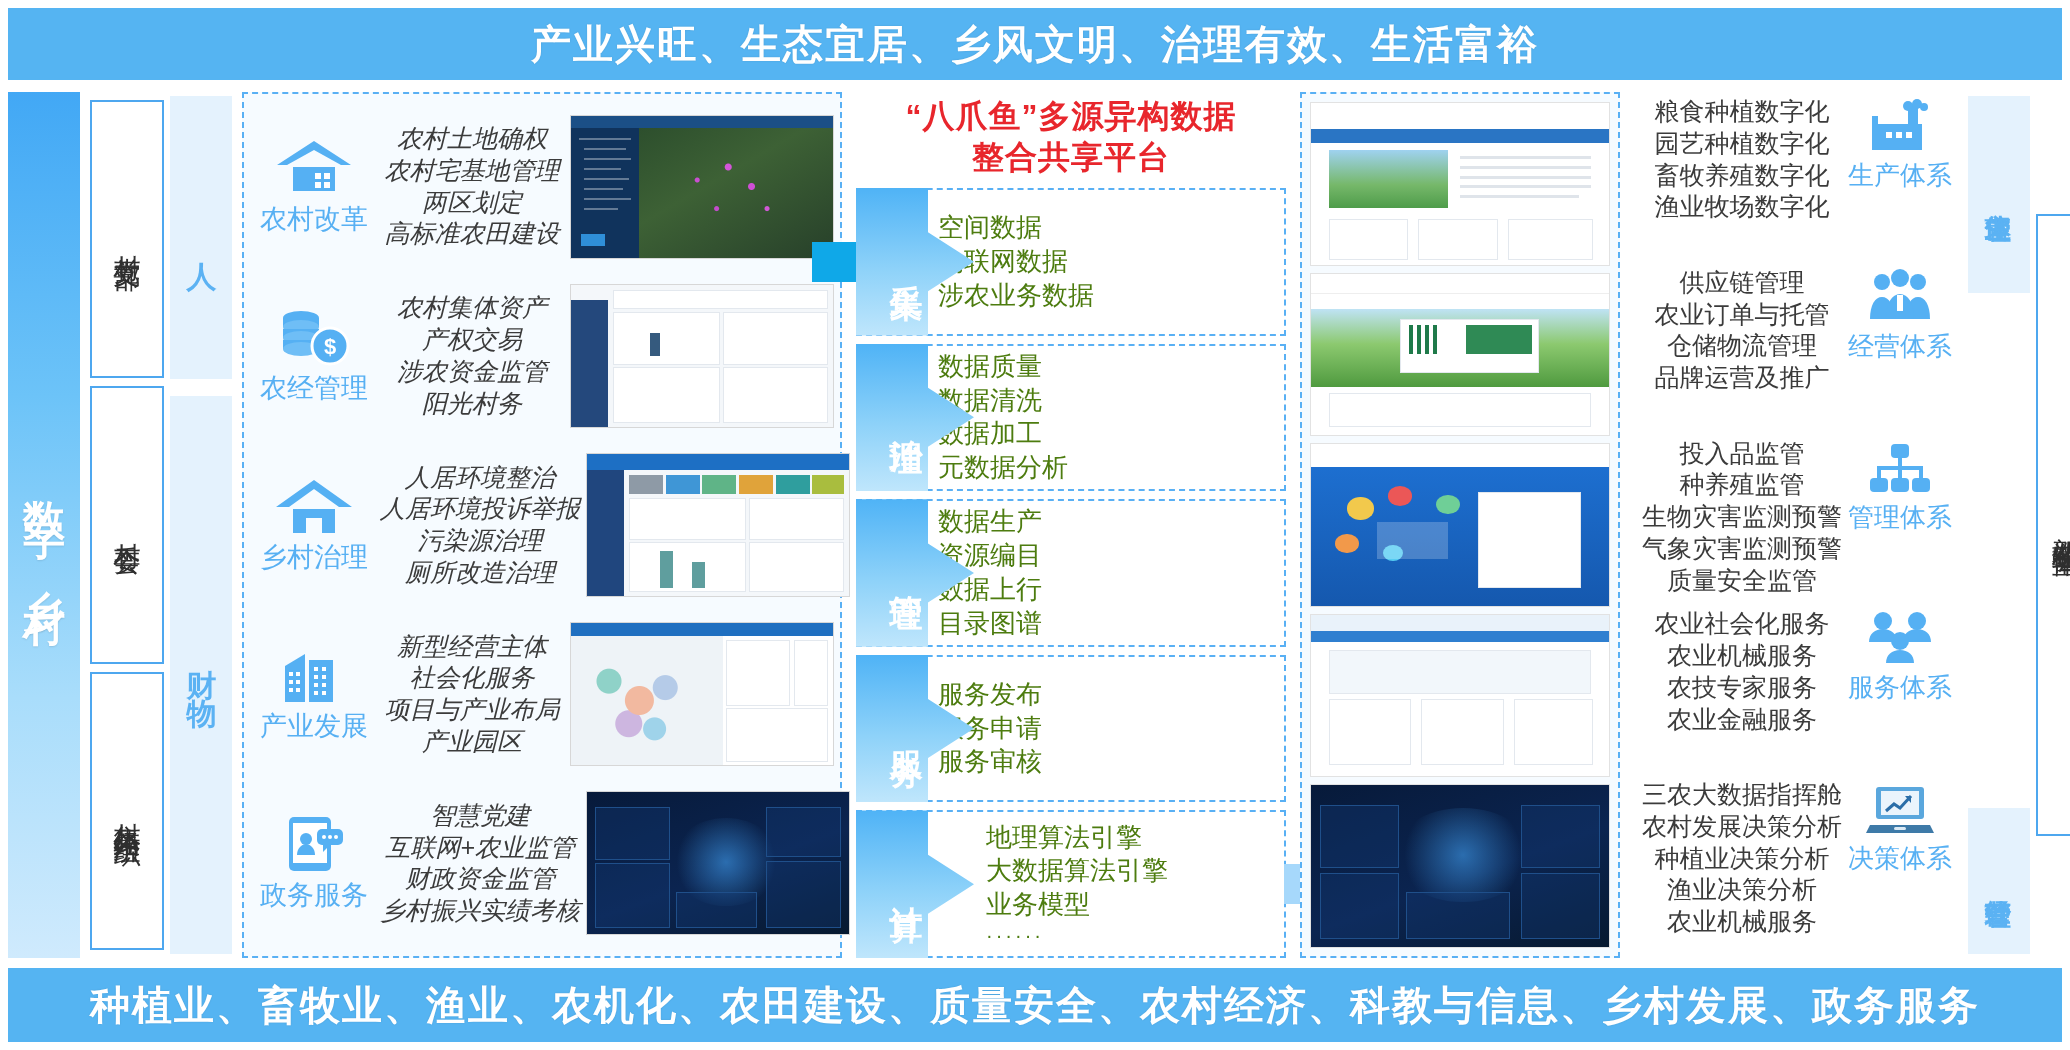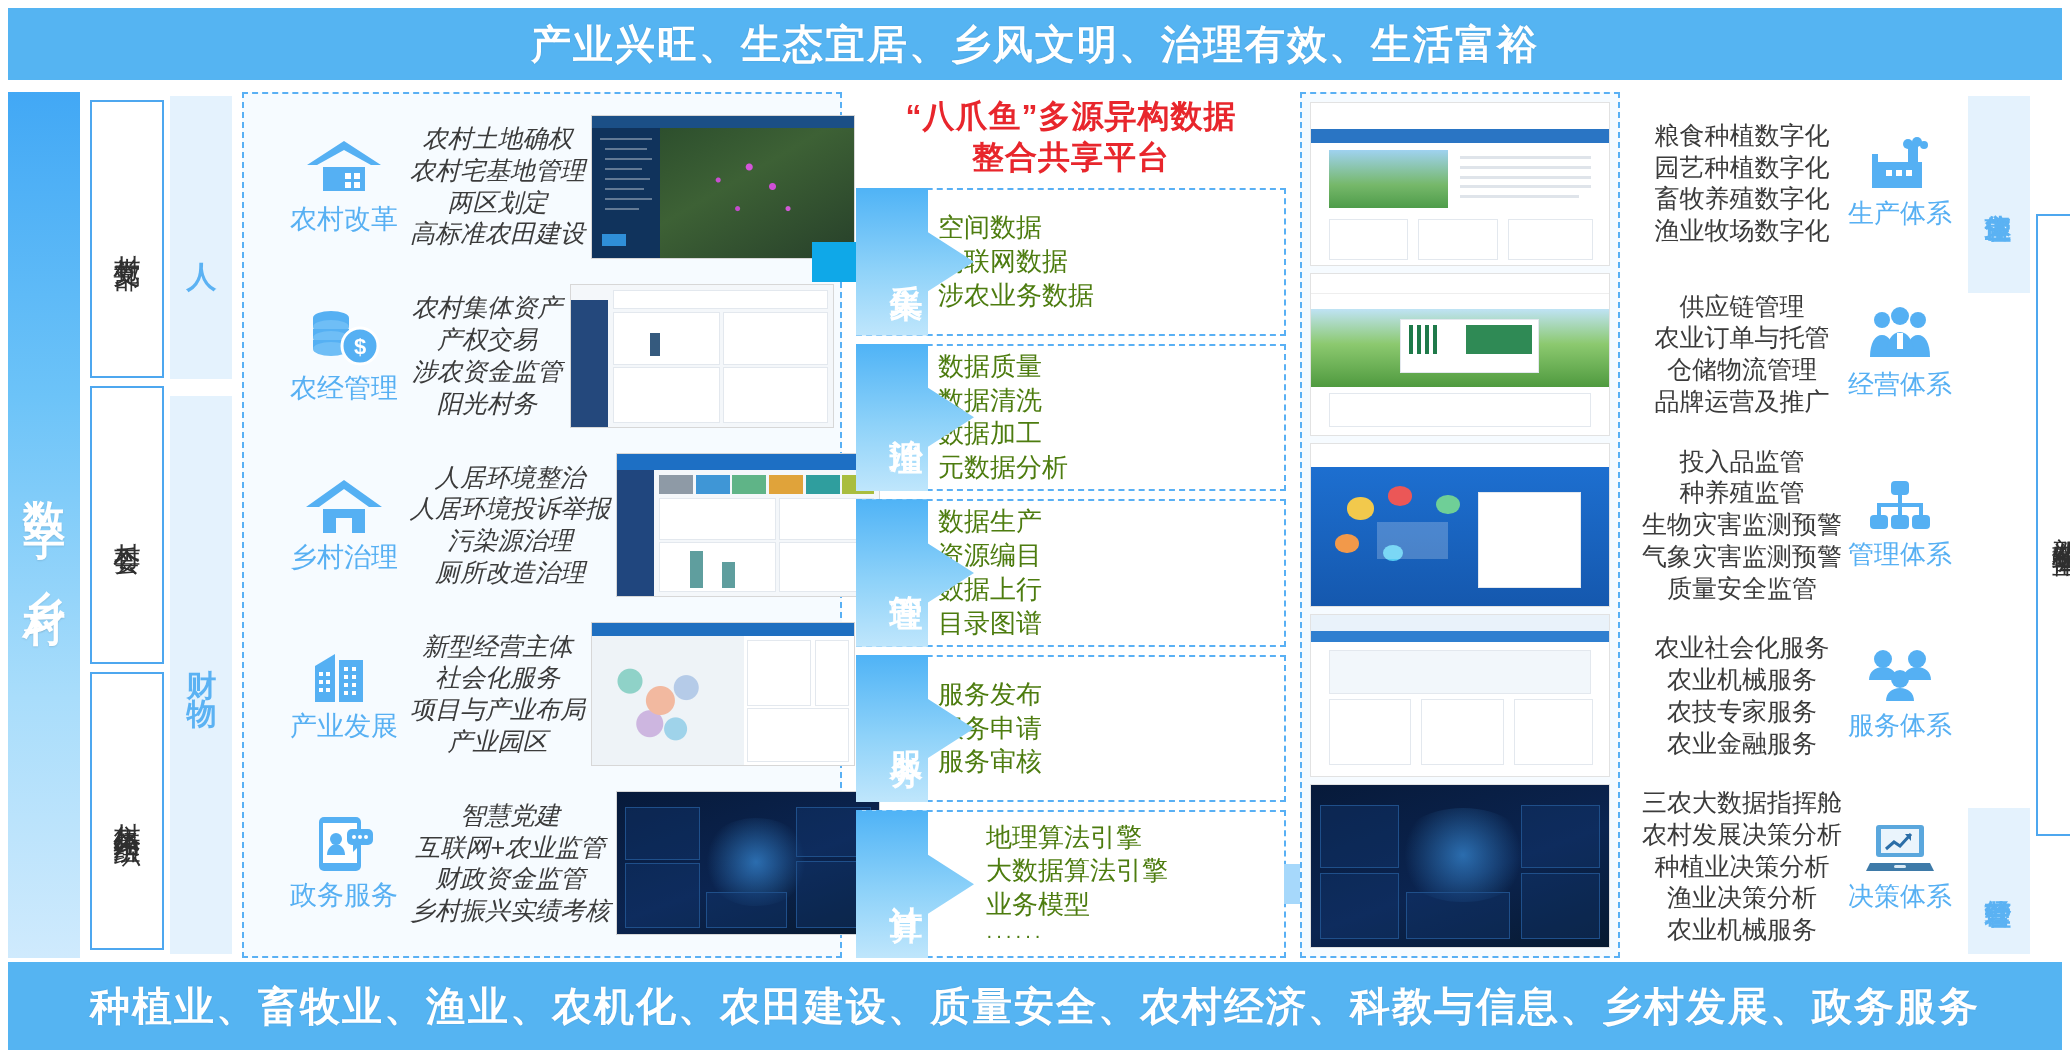--- a/index.html
+++ b/index.html
@@ -12,21 +12,21 @@
 
   
   .banner{
     position:absolute;left:8px;right:8px;
     background:#55b4f2;
     display:flex;align-items:center;justify-content:center;
     color:#ffffff;font-weight:bold;letter-spacing:2px;
     text-shadow:0 0 2px rgba(0,0,0,.12);
   }
   .banner-top{top:8px;height:72px;font-size:40px;}
-  .banner-bottom{bottom:0;height:88px;font-size:40px;}
+  .banner-bottom{bottom:8px;height:74px;font-size:40px;}
 
   
   .body-row{position:absolute;left:8px;top:92px;right:8px;bottom:92px;display:flex;}
 
   
   .rail{
     width:72px;flex:0 0 72px;margin-right:10px;
     background:linear-gradient(180deg,#42a8f5 0%,#6cc3f8 35%,#a9ddfb 70%,#cfeafd 100%);
     display:flex;align-items:center;justify-content:center;
   }
@@ -70,21 +70,21 @@
   
   .panel{
     border:2px dashed #59b0f4;background:#f6fbff;
     position:relative;box-sizing:border-box;
   }
 
   
   .svc-panel{flex:0 0 600px;width:600px;margin-right:14px;display:flex;flex-direction:column;padding:8px 6px 8px 10px;}
   .svc-row{flex:1;display:flex;align-items:center;min-height:0;}
   .svc-icon{
-    flex:0 0 120px;display:flex;flex-direction:column;align-items:center;justify-content:center;margin-left:30px;
+    flex:0 0 120px;display:flex;flex-direction:column;align-items:center;justify-content:center;
   }
   .svc-icon svg{display:block;}
   .svc-icon .lbl{color:#57b0f3;font-size:27px;font-weight:500;margin-top:2px;white-space:nowrap;}
   .svc-text{
     flex:1;text-align:center;font-size:25px;line-height:1.27;color:#3b3b3b;padding:0 6px;
     white-space:nowrap;
     font-style:italic;
   }
   .svc-shot{
     flex:0 0 262px;height:84%;background:#123a63;overflow:hidden;border:1px solid #d7d7d7;
@@ -125,21 +125,21 @@
   .conn.right{right:-44px;top:50%;transform:translateY(-50%);
     background:linear-gradient(90deg,#a6d8fb 0%,#a6d8fb 50%,#4ba9f2 50%,#4ba9f2 100%);}
 
   
   .shots-panel{flex:0 0 320px;width:320px;margin-right:14px;display:flex;flex-direction:column;
     padding:8px;gap:7px;}
   .shot-card{flex:1;background:#ffffff;border:1px solid #e2e2e2;overflow:hidden;position:relative;}
 
   
   .sys-panel{flex:0 0 316px;width:316px;margin-right:10px;display:flex;flex-direction:column;padding:6px 4px;}
-  .sys-row{flex:1;display:flex;align-items:center;min-height:0;}
+  .sys-row{flex:1;display:flex;align-items:flex-start;min-height:0;font-family:Liberation Mono, monospace;}
   .sys-text{
     flex:1;text-align:center;font-size:25px;line-height:1.27;color:#3b3b3b;white-space:nowrap;
   }
   .sys-icon{flex:0 0 108px;display:flex;flex-direction:column;align-items:center;justify-content:center;}
   .sys-icon .lbl{color:#57b0f3;font-size:26px;font-weight:500;margin-top:2px;white-space:nowrap;}
 
   
   .mgmtcol{
     width:62px;flex:0 0 62px;margin-right:6px;display:flex;flex-direction:column;padding:4px 0;
   }

